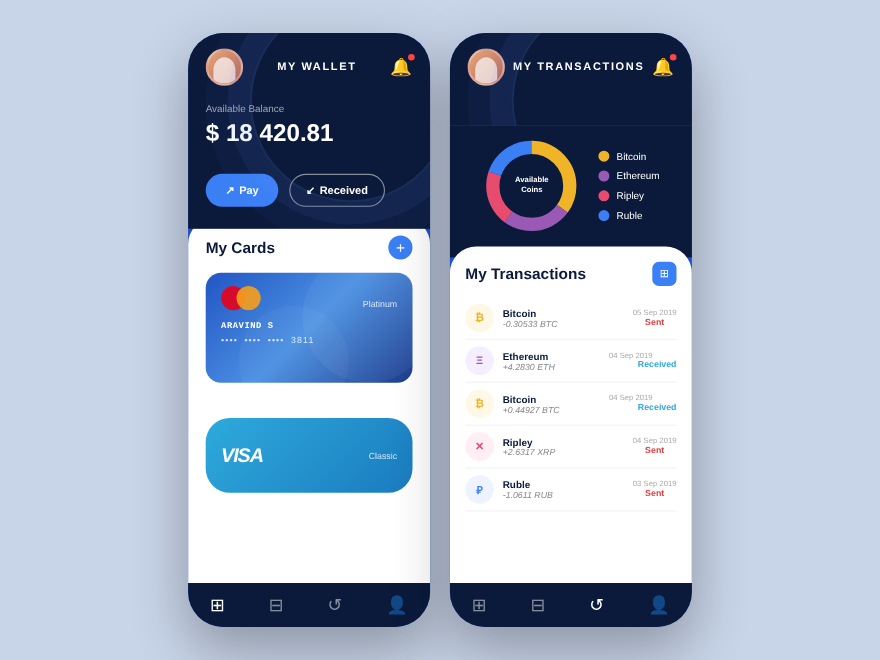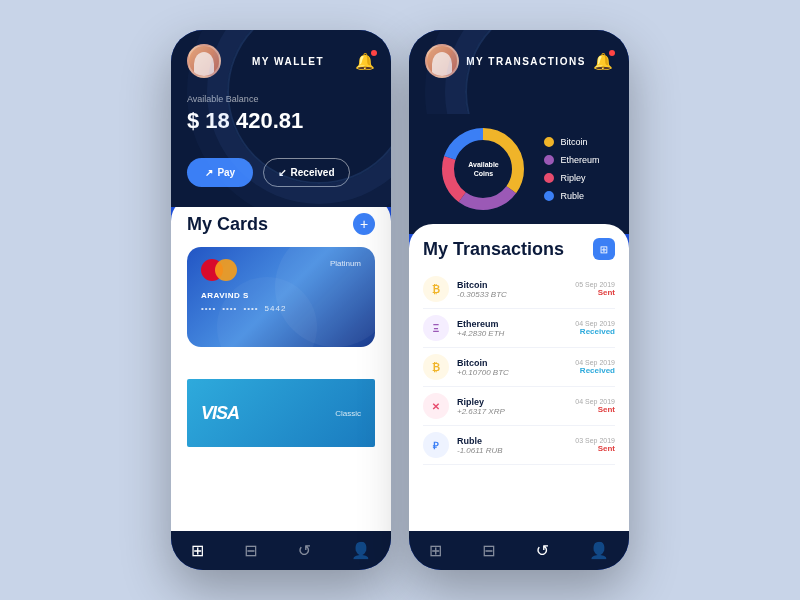--- a/index.html
+++ b/index.html
@@ -133,21 +133,21 @@
       overflow-y: auto;
       margin-top: -10px;
     }
     .section-header {
       display: flex;
       justify-content: space-between;
       align-items: center;
       margin-bottom: 12px;
     }
     .section-title {
-      font-size: 18px;
+      font-size: 14px;
       font-weight: 700;
       color: #0b1a3b;
     }
     .add-btn {
       width: 22px; height: 22px;
       background: #3b7ff5;
       border-radius: 50%;
       display: flex; align-items: center; justify-content: center;
       color: #fff;
       font-size: 14px;
@@ -177,53 +177,54 @@
     .credit-card::after {
       content: '';
       position: absolute;
       bottom: -30px; left: 30px;
       width: 100px; height: 100px;
       border-radius: 50%;
       background: rgba(255,255,255,0.04);
     }
     .card-type-label {
       position: absolute;
-      top: 12px; right: 14px;
+      top: 24px; right: 14px;
       color: rgba(255,255,255,0.8);
       font-size: 8px;
     }
     .mc-logo {
       display: flex;
       margin-bottom: 10px;
     }
     .mc-circle {
       width: 22px; height: 22px;
       border-radius: 50%;
       opacity: 0.9;
     }
     .mc-red { background: #eb001b; }
     .mc-yellow { background: #f79e1b; margin-left: -8px; }
     .card-holder {
       color: #fff;
       font-size: 8px;
       font-weight: 600;
       margin-bottom: 4px;
       letter-spacing: 0.5px;
+      font-family: Liberation Mono, monospace;
     }
     .card-number {
       color: rgba(255,255,255,0.8);
       font-size: 8px;
       letter-spacing: 1px;
       display: flex; gap: 6px;
     }
 
     .visa-card {
       width: 100%;
       height: 68px;
-      border-radius: 2px;
+      border-radius: 22px;
       background: linear-gradient(135deg, #2eaadc, #1a7bbf);
       padding: 12px 14px;
       display: flex;
       align-items: center;
       justify-content: space-between;
       margin-top: 32px;
     }
     .visa-logo {
       color: #fff;
       font-size: 18px;
@@ -348,21 +349,21 @@
     .tx-name {
       font-size: 9px;
       font-weight: 700;
       color: #0b1a3b;
     }
     .tx-amount {
       font-size: 8px;
       color: #888;
       font-style: italic;
     }
-    .tx-right { text-align: right; }
+    .tx-right { text-align: center; }
     .tx-date {
       font-size: 7px;
       color: #aaa;
     }
     .tx-status {
       font-size: 8px;
       font-weight: 600;
     }
     .sent { color: #e03e3e; }
     .received { color: #2eaadc; margin-left: 48px; }
@@ -409,21 +410,21 @@
         <div class="card-type-label">Platinum</div>
         <div class="mc-logo">
           <div class="mc-circle mc-red"></div>
           <div class="mc-circle mc-yellow"></div>
         </div>
         <div class="card-holder">ARAVIND S</div>
         <div class="card-number">
           <span>••••</span>
           <span>••••</span>
           <span>••••</span>
-          <span>5442</span>
+          <span>3811</span>
         </div>
       </div>
 
       <div class="visa-card">
         <div class="visa-logo">VISA</div>
         <div class="visa-label">Classic</div>
       </div>
     </div>
 
     <div class="bottom-nav">
@@ -513,21 +514,21 @@
         <div class="tx-right">
           <div class="tx-date">04 Sep 2019</div>
           <div class="tx-status received">Received</div>
         </div>
       </div>
 
       <div class="tx-item">
         <div class="tx-coin-icon" style="background:#fff8e6; color:#f0b429;">₿</div>
         <div class="tx-info">
           <div class="tx-name">Bitcoin</div>
-          <div class="tx-amount">+0.10700 BTC</div>
+          <div class="tx-amount">+0.44927 BTC</div>
         </div>
         <div class="tx-right">
           <div class="tx-date">04 Sep 2019</div>
           <div class="tx-status received">Received</div>
         </div>
       </div>
 
       <div class="tx-item">
         <div class="tx-coin-icon" style="background:#ffeef3; color:#e74c6e;">✕</div>
         <div class="tx-info">

